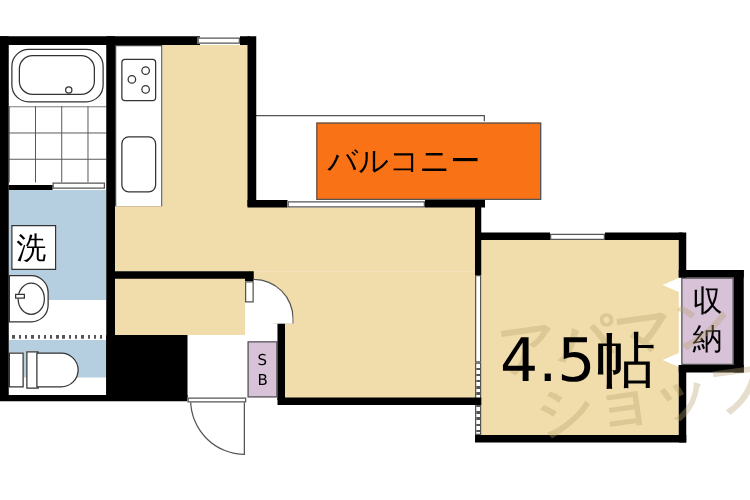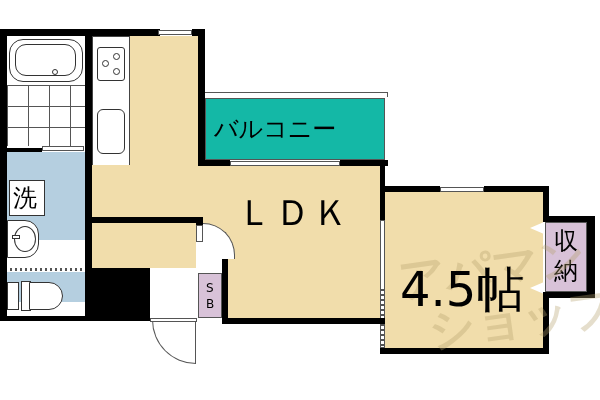--- a/index.html
+++ b/index.html
@@ -1,21 +1,21 @@
 <!DOCTYPE html>
 <html><head>
 <meta charset="utf-8">
 <style>
   html, body { margin:0; padding:0; background:#ffffff; }
   #stage { position:relative; width:600px; height:400px; overflow:hidden; background:#ffffff; font-family:"DejaVu Sans", sans-serif; }
   .abs { position:absolute; box-sizing:border-box; }
   .wall { background:#000000; }
   .beige { background:#f1ddab; }
   .blue { background:#b5cfe0; }
-  .gray { background:#14b8a6; }
+  .gray { background:#f97316;margin-left:48px; }
   .purple { background:#d8c2d8; }
   .white { background:#ffffff; }
   .label { position:absolute; color:#000; white-space:nowrap; line-height:1; }
   .window { background:#ffffff; border:1px solid #555; }
   .wm { position:absolute; color:rgba(180,160,110,0.35); font-weight:bold; font-size:46px; line-height:1; white-space:nowrap; }
 </style>
 </head>
 <body>
 
 <div id="stage">
@@ -122,19 +122,18 @@
   <div class="abs wall" style="left:380px;top:186px;width:60px;height:6px;"></div>
   <div class="abs window" style="left:440px;top:187px;width:44px;height:5px;"></div>
   <div class="abs wall" style="left:484px;top:186px;width:62px;height:6px;"></div>
   <div class="abs wall" style="left:543px;top:186px;width:6px;height:36px;"></div>
   <div class="abs wall" style="left:543px;top:216px;width:52px;height:6px;"></div>
   <div class="abs wall" style="left:587px;top:216px;width:8px;height:82px;"></div>
   <div class="abs wall" style="left:543px;top:292px;width:52px;height:6px;"></div>
   <div class="abs wall" style="left:543px;top:292px;width:6px;height:62px;"></div>
   <div class="abs wall" style="left:380px;top:348px;width:169px;height:6px;"></div>
 
-  <span class="label" style="left:237px;top:195px;font-size:36px;letter-spacing:2px;">ＬＤＫ</span>
 
   <span class="wm" style="left:398px;top:245px;transform:rotate(-8deg);">アパマン</span>
   <span class="wm" style="left:428px;top:295px;transform:rotate(-8deg);">ショップ</span>
 
   <span class="label" style="left:400px;top:265px;font-size:48px;">4.5帖</span>
 </div>
 
 </body></html>

